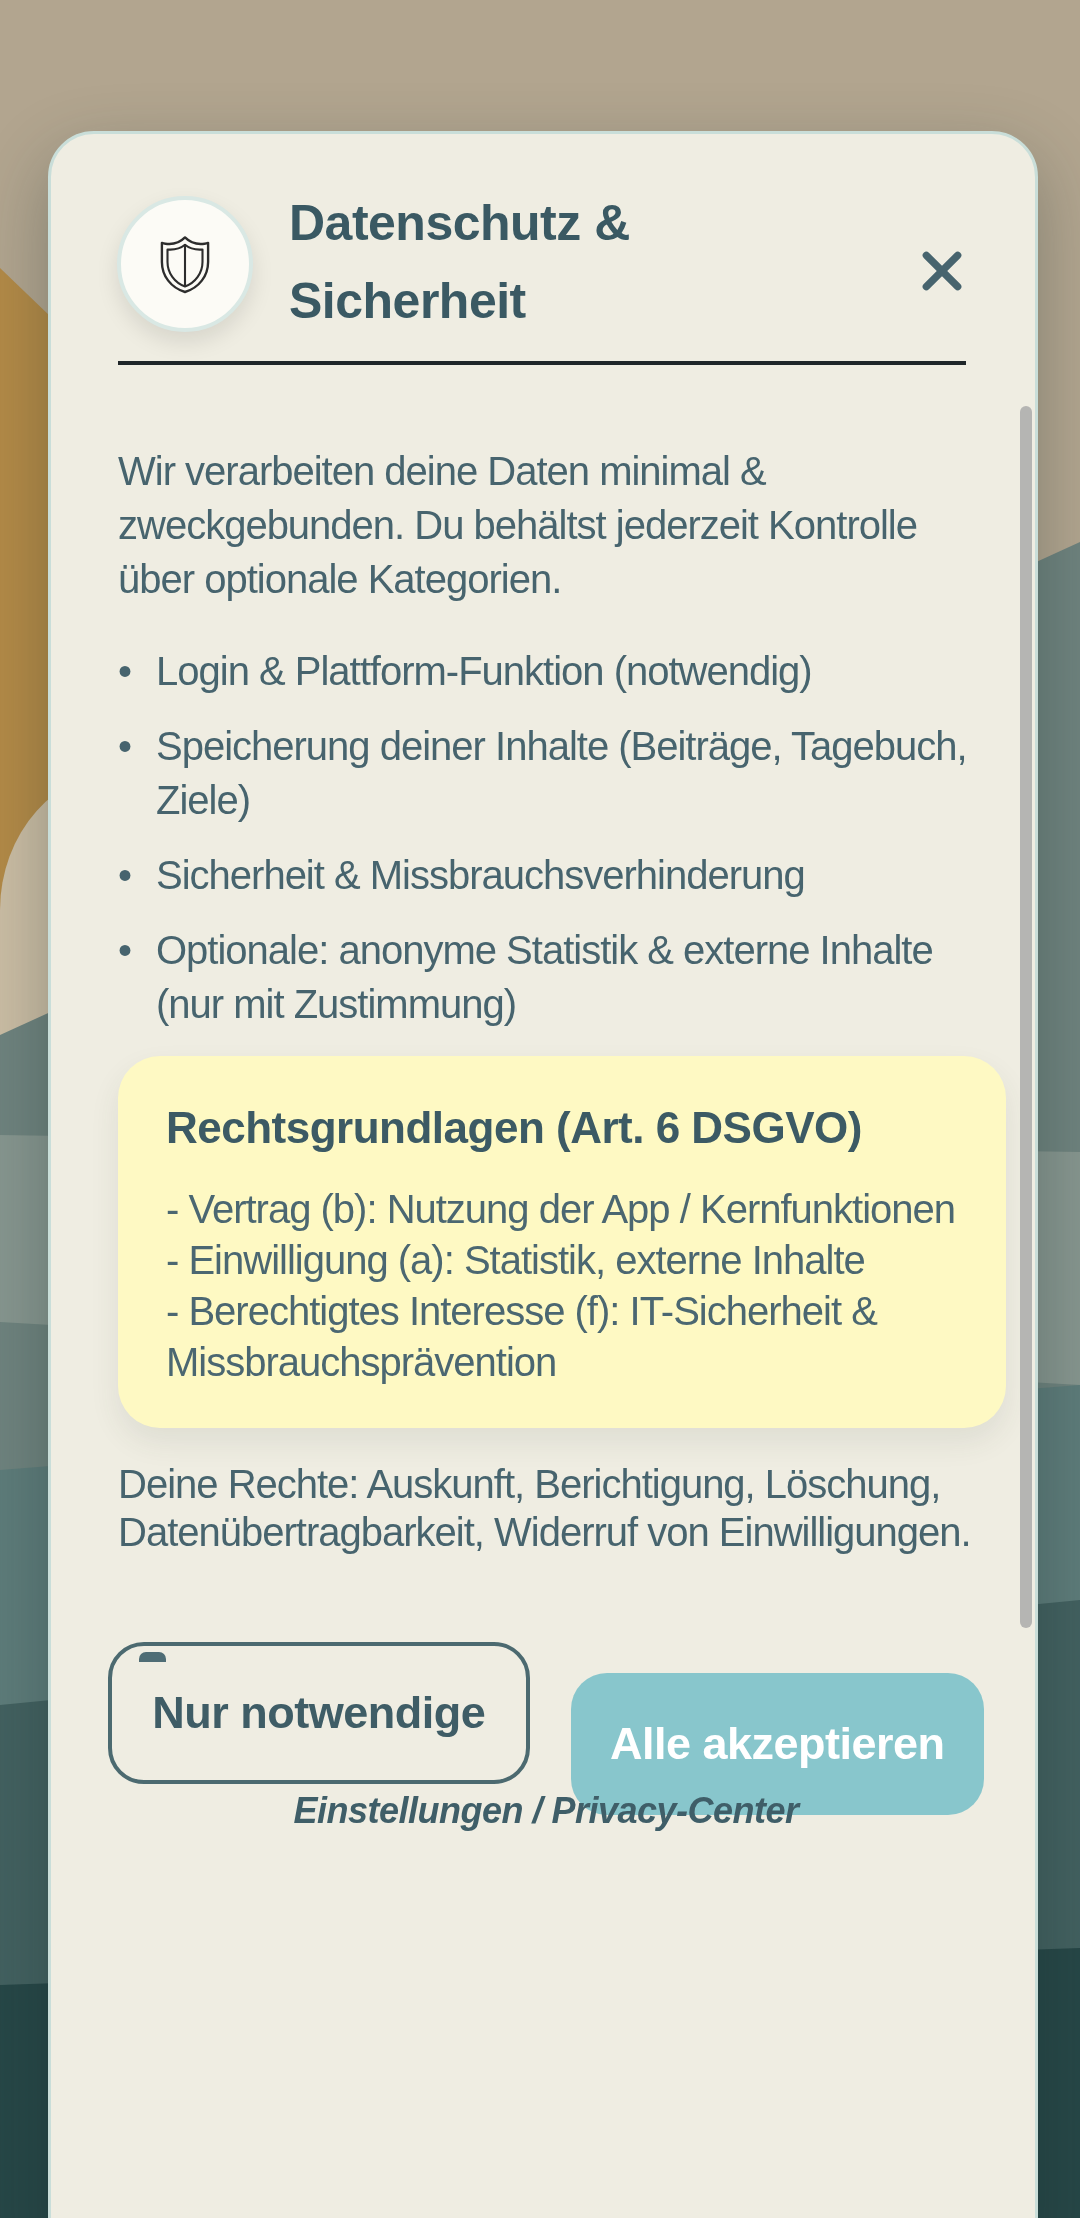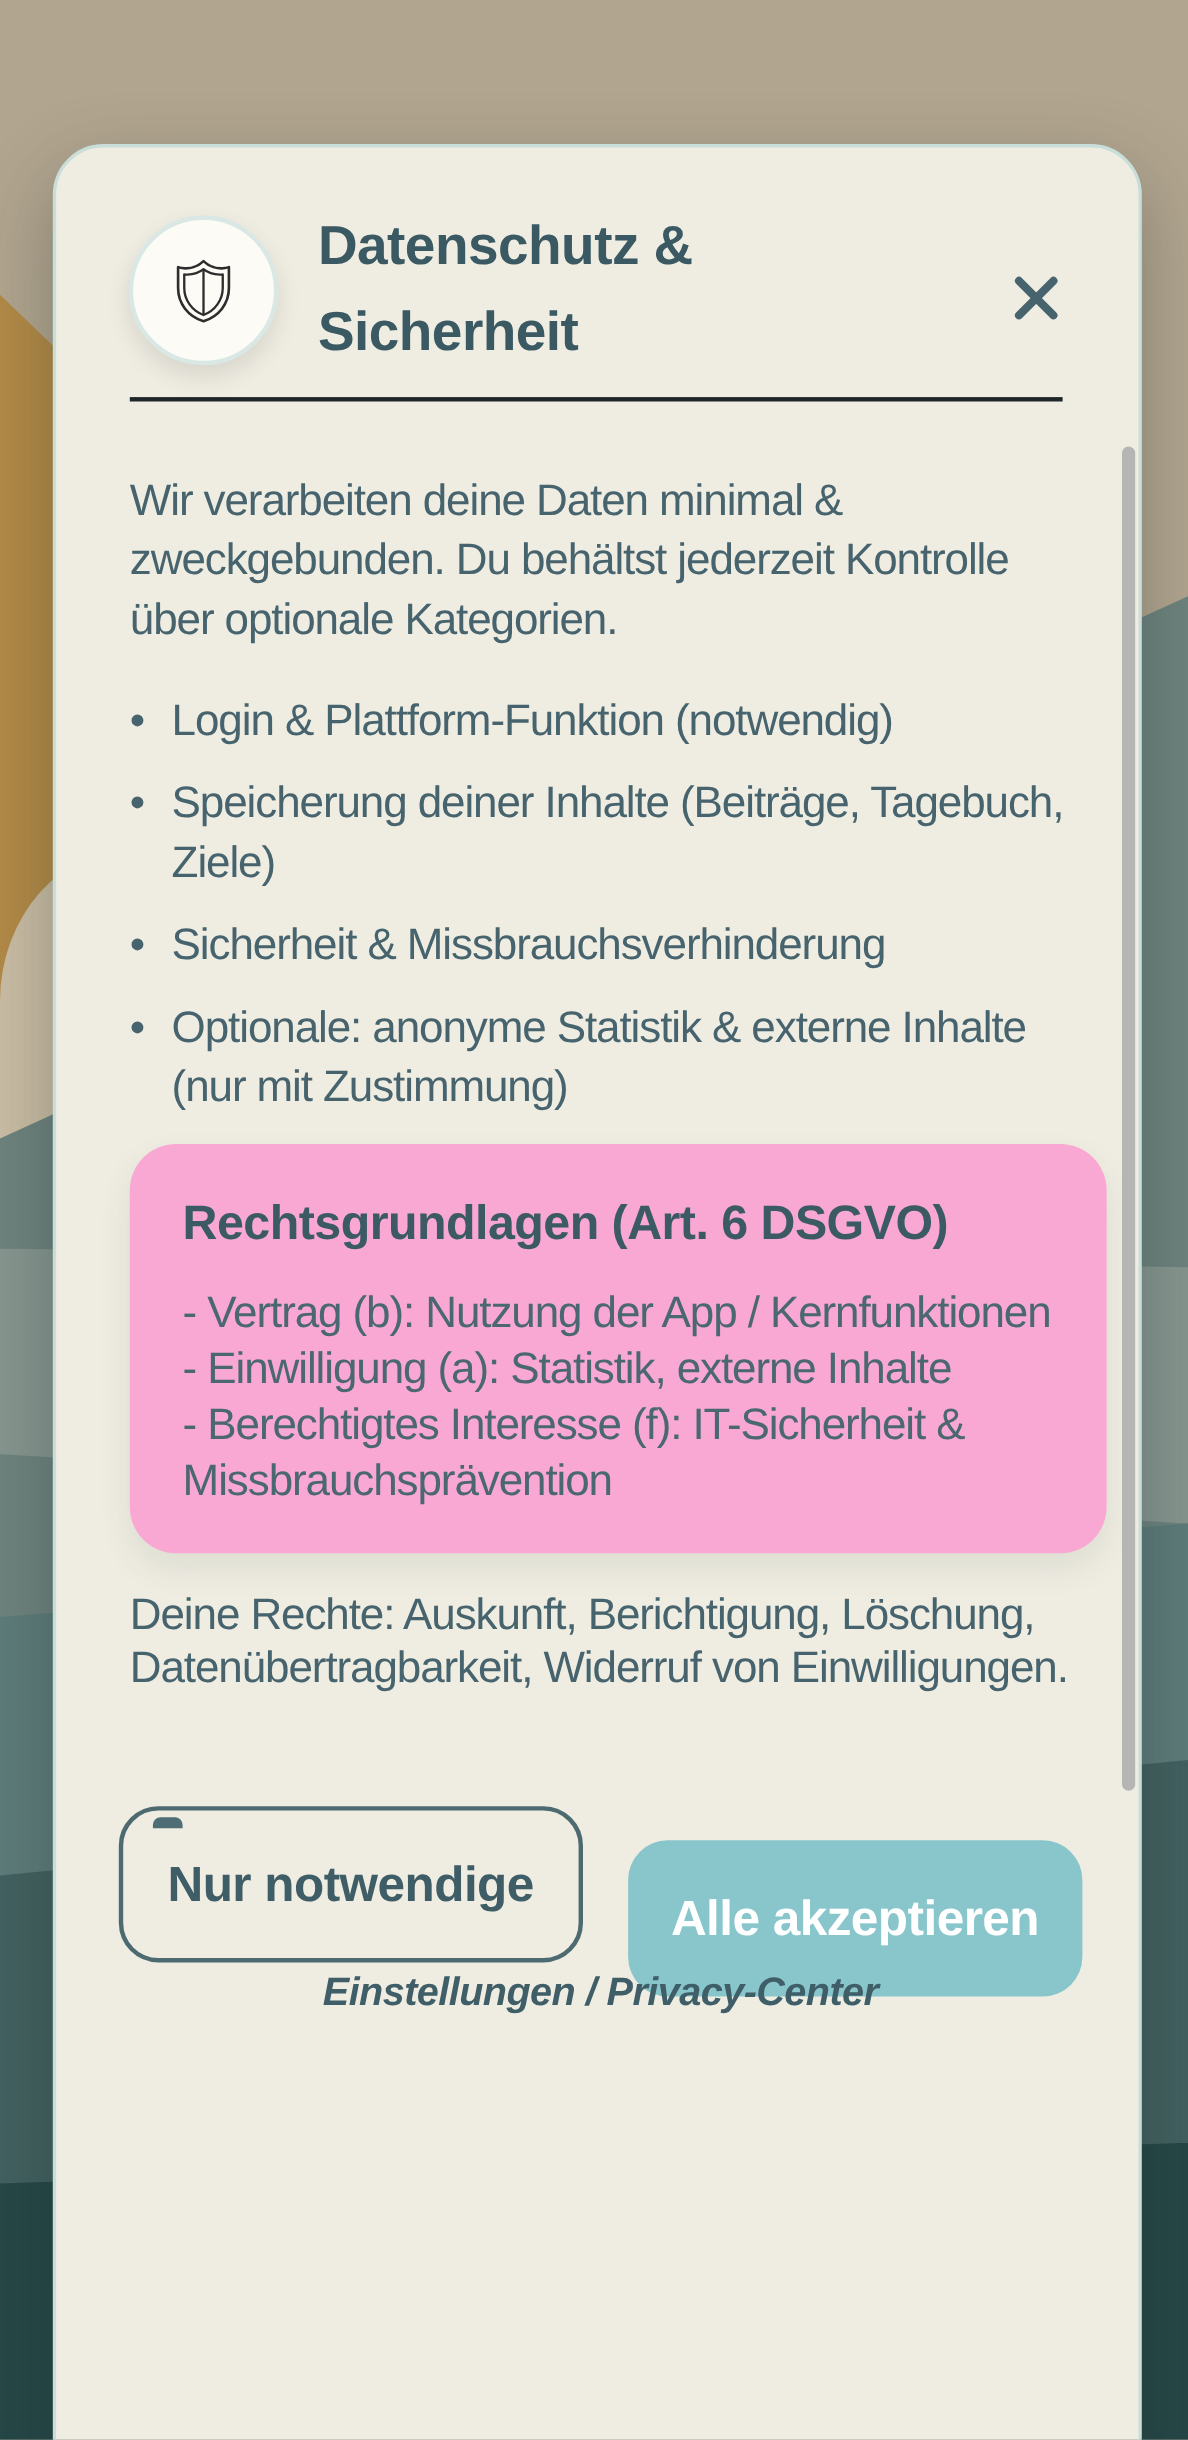--- a/index.html
+++ b/index.html
@@ -49,28 +49,28 @@
     display:flex;align-items:center;justify-content:center;
   }
   .divider{position:absolute;left:67px;top:227px;width:848px;height:4px;background:#1f2629;}
 
   
   .scroll{
     position:absolute;left:0;top:252px;width:990px;height:1282px;
     overflow:hidden;box-sizing:border-box;padding:42px 36px 0 67px;
     color:#47646e;font-size:40px;line-height:54px;letter-spacing:-1px;
   }
-  .intro{margin:0 0 38px;max-width:800px;}
+  .intro{margin:16px 0 38px;max-width:800px;}
   ul.cats{list-style:none;margin:0;padding:0;}
   ul.cats li{display:flex;margin:0 0 21px;}
   ul.cats .bullet{flex:none;width:38px;}
   ul.cats .btxt{flex:1;}
   .legal{
     margin:25px 0 0;width:888px;box-sizing:border-box;
-    background:#f9a8d4;border-radius:42px;padding:44px 36px 40px 48px;
+    background:#fef9c3;border-radius:42px;padding:44px 36px 40px 48px;
     box-shadow:0 14px 30px rgba(60,70,60,.09);
   }
   .legal h2{margin:0 0 28px;font-size:44px;line-height:56px;font-weight:700;color:#3c5a64;letter-spacing:-.5px;}
   .legal .lline{font-size:40px;line-height:51px;color:#4b6771;}
   .rights{margin:32px 0 0;line-height:48px;}
   .clipped-checkbox{
     position:absolute;left:88px;top:1518px;width:27px;height:10px;
     background:#4f6d75;border-radius:7px 7px 0 0;border:none;padding:0;
   }
   .scrollbar-thumb{

